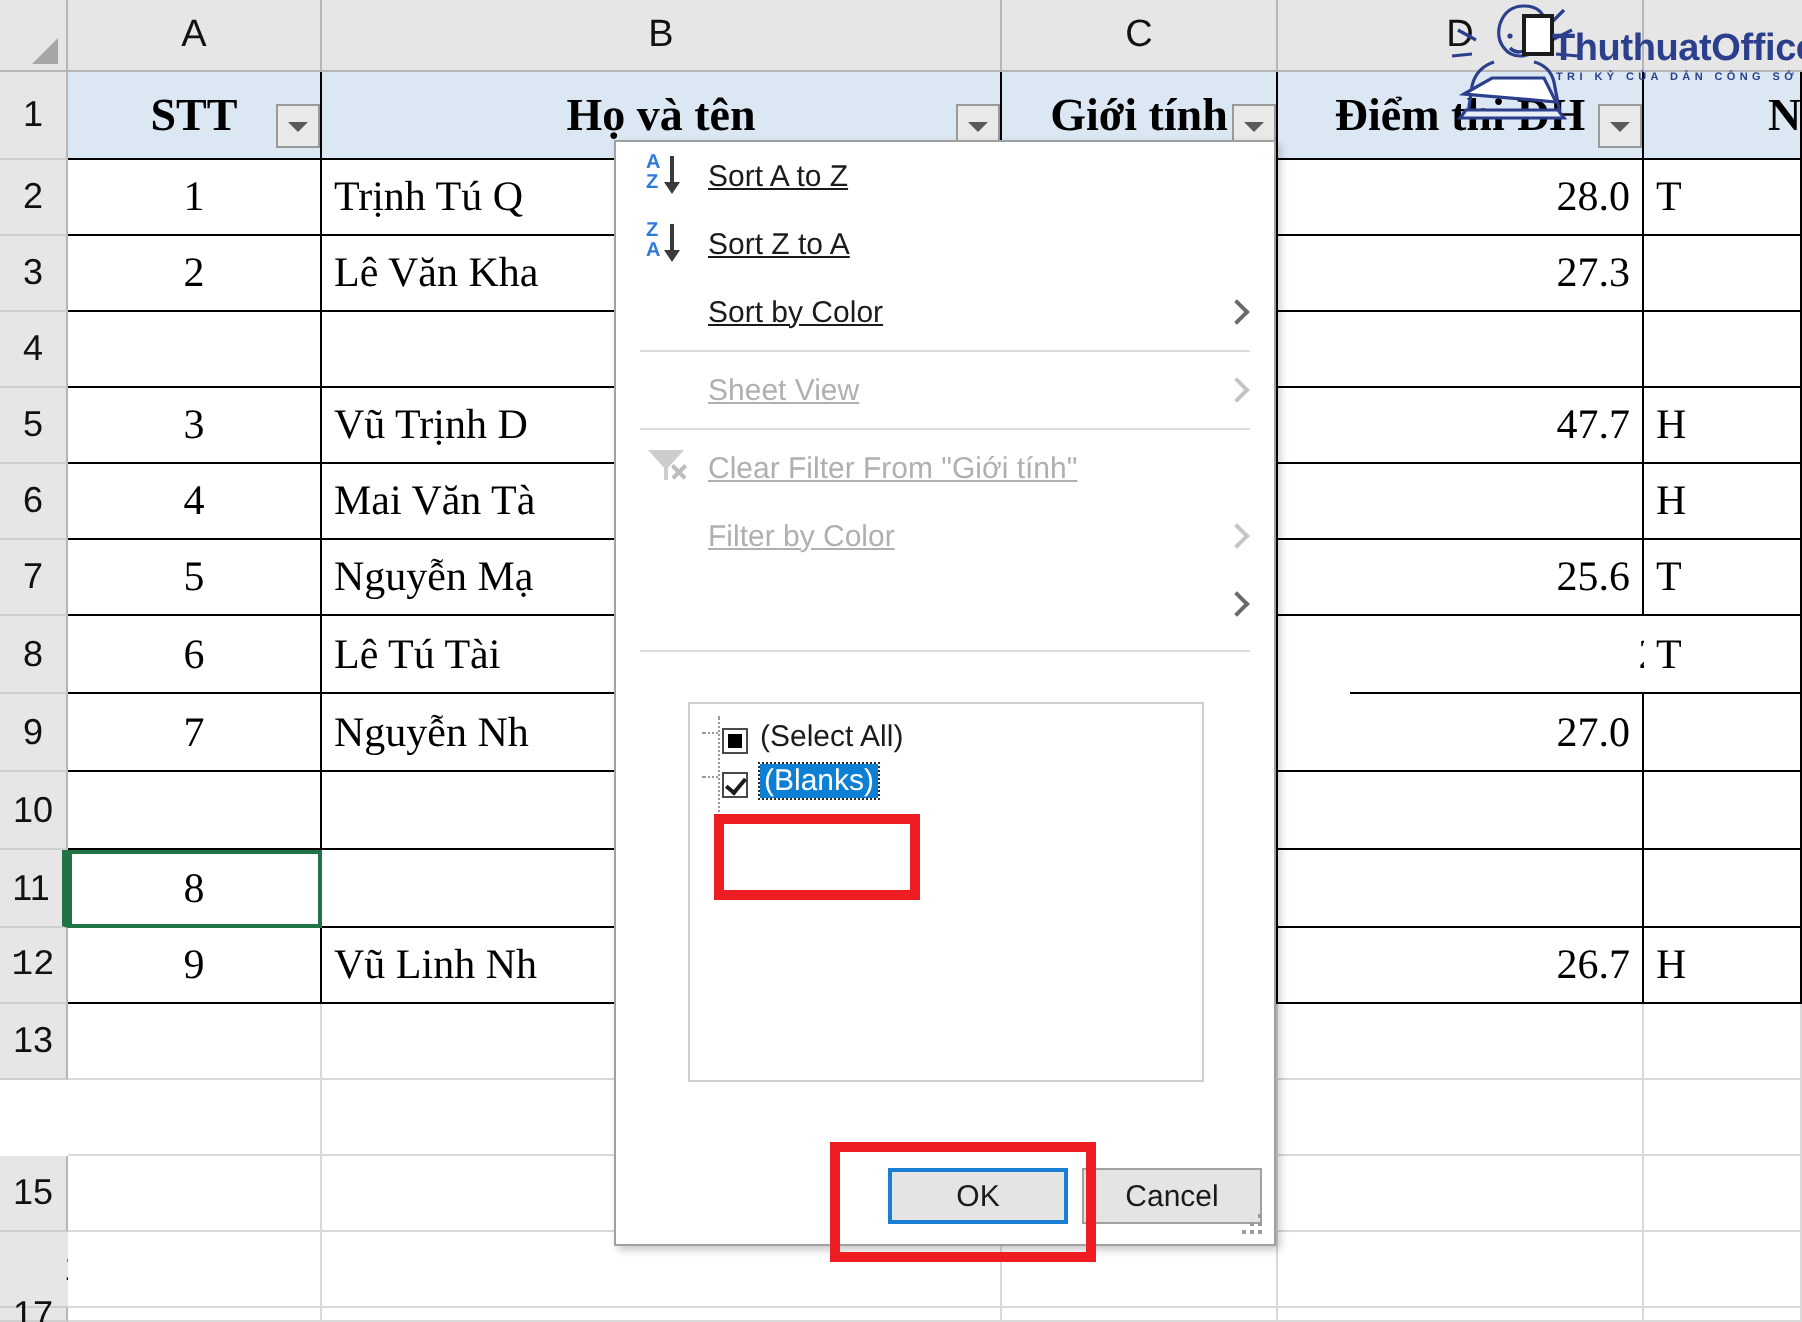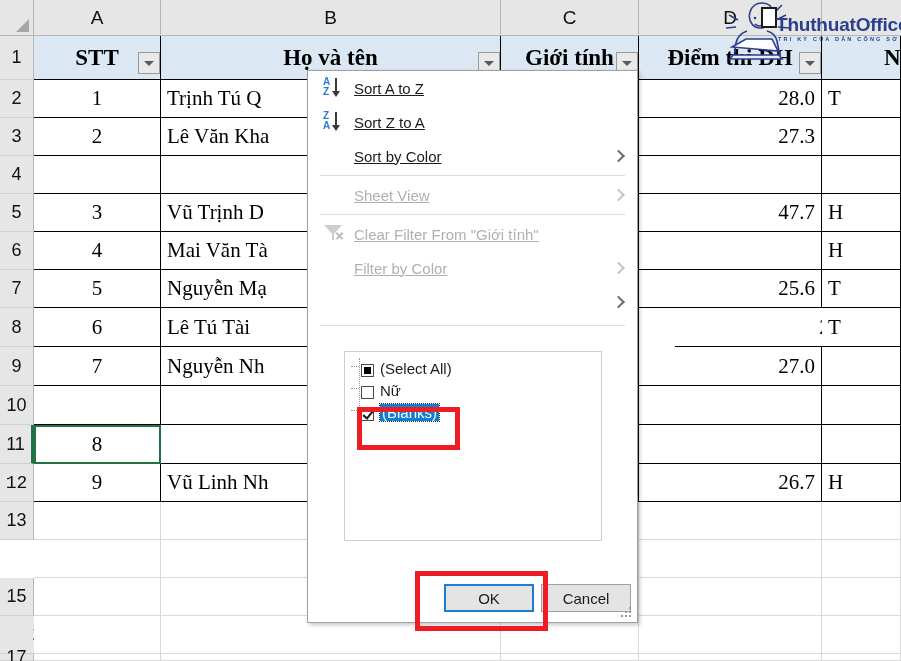--- a/index.html
+++ b/index.html
@@ -643,25 +643,20 @@
     <div class="listbox">
       <div class="vline"></div>
 
       <div class="litem">
         <span class="dash"></span>
         <span class="cb square"></span>
         <span class="lbl">(Select All)</span>
       </div>
 
 
-      <div class="litem">
-        <span class="dash"></span>
-        <span class="cb"></span>
-        <span class="lbl">Nữ</span>
-      </div>
 
       <div class="litem selected">
         <span class="dash"></span>
         <span class="cb check"></span>
         <span class="lbl">(Blanks)</span>
       </div>
     </div>
 
     <div class="btn primary" style="left:136px;top:513px;">OK</div>
     <div class="btn" style="left:233px;top:513px;">Cancel</div>

